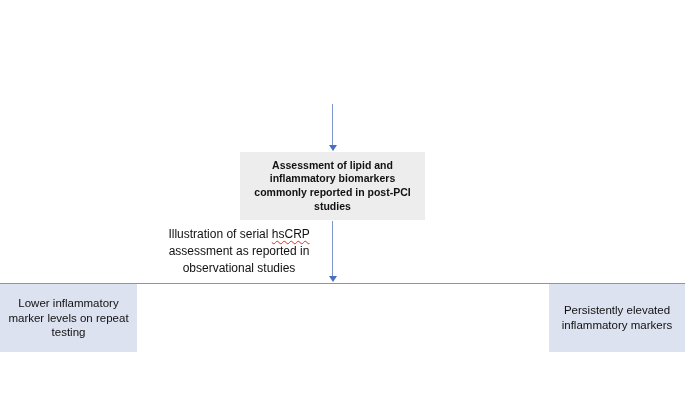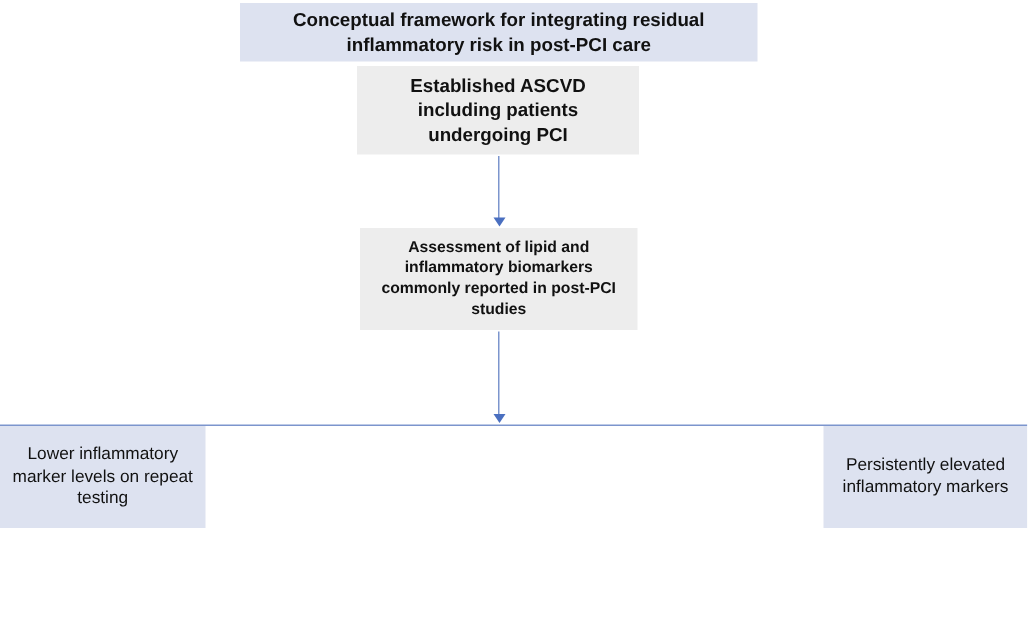--- a/index.html
+++ b/index.html
@@ -144,29 +144,30 @@
     font-weight: 700;
     line-height: 1.50;
     color: #111111;
   }
 </style>
 </head>
 <body>
 
 <div id="figure">
 
-  <div class="box banner">Conceptual framework for integrating residual inflammatory risk in post-PCI care</div>
 
-  <div class="box grey node-ascvd">Established ASCVD including patients undergoing PCI</div>
 
   <div class="connector conn-v conn-1"></div>
   <div class="arrowhead ah-1"></div>
 
   <div class="box grey node-assessment">Assessment of lipid and inflammatory biomarkers commonly reported in post-PCI studies</div>
 
+  <div class="annotation">
+    <span>Illustration of serial </span><span class="spell-error">hsCRP</span><span> assessment as reported in observational studies</span>
+  </div>
 
   <div class="connector conn-v conn-2"></div>
   <div class="arrowhead ah-2"></div>
 
   <div class="connector conn-h rail"></div>
 
   <div class="box blue node-elevated">Persistently elevated inflammatory markers</div>
 
   <div class="box blue node-lower">Lower inflammatory marker levels on repeat testing</div>
 

